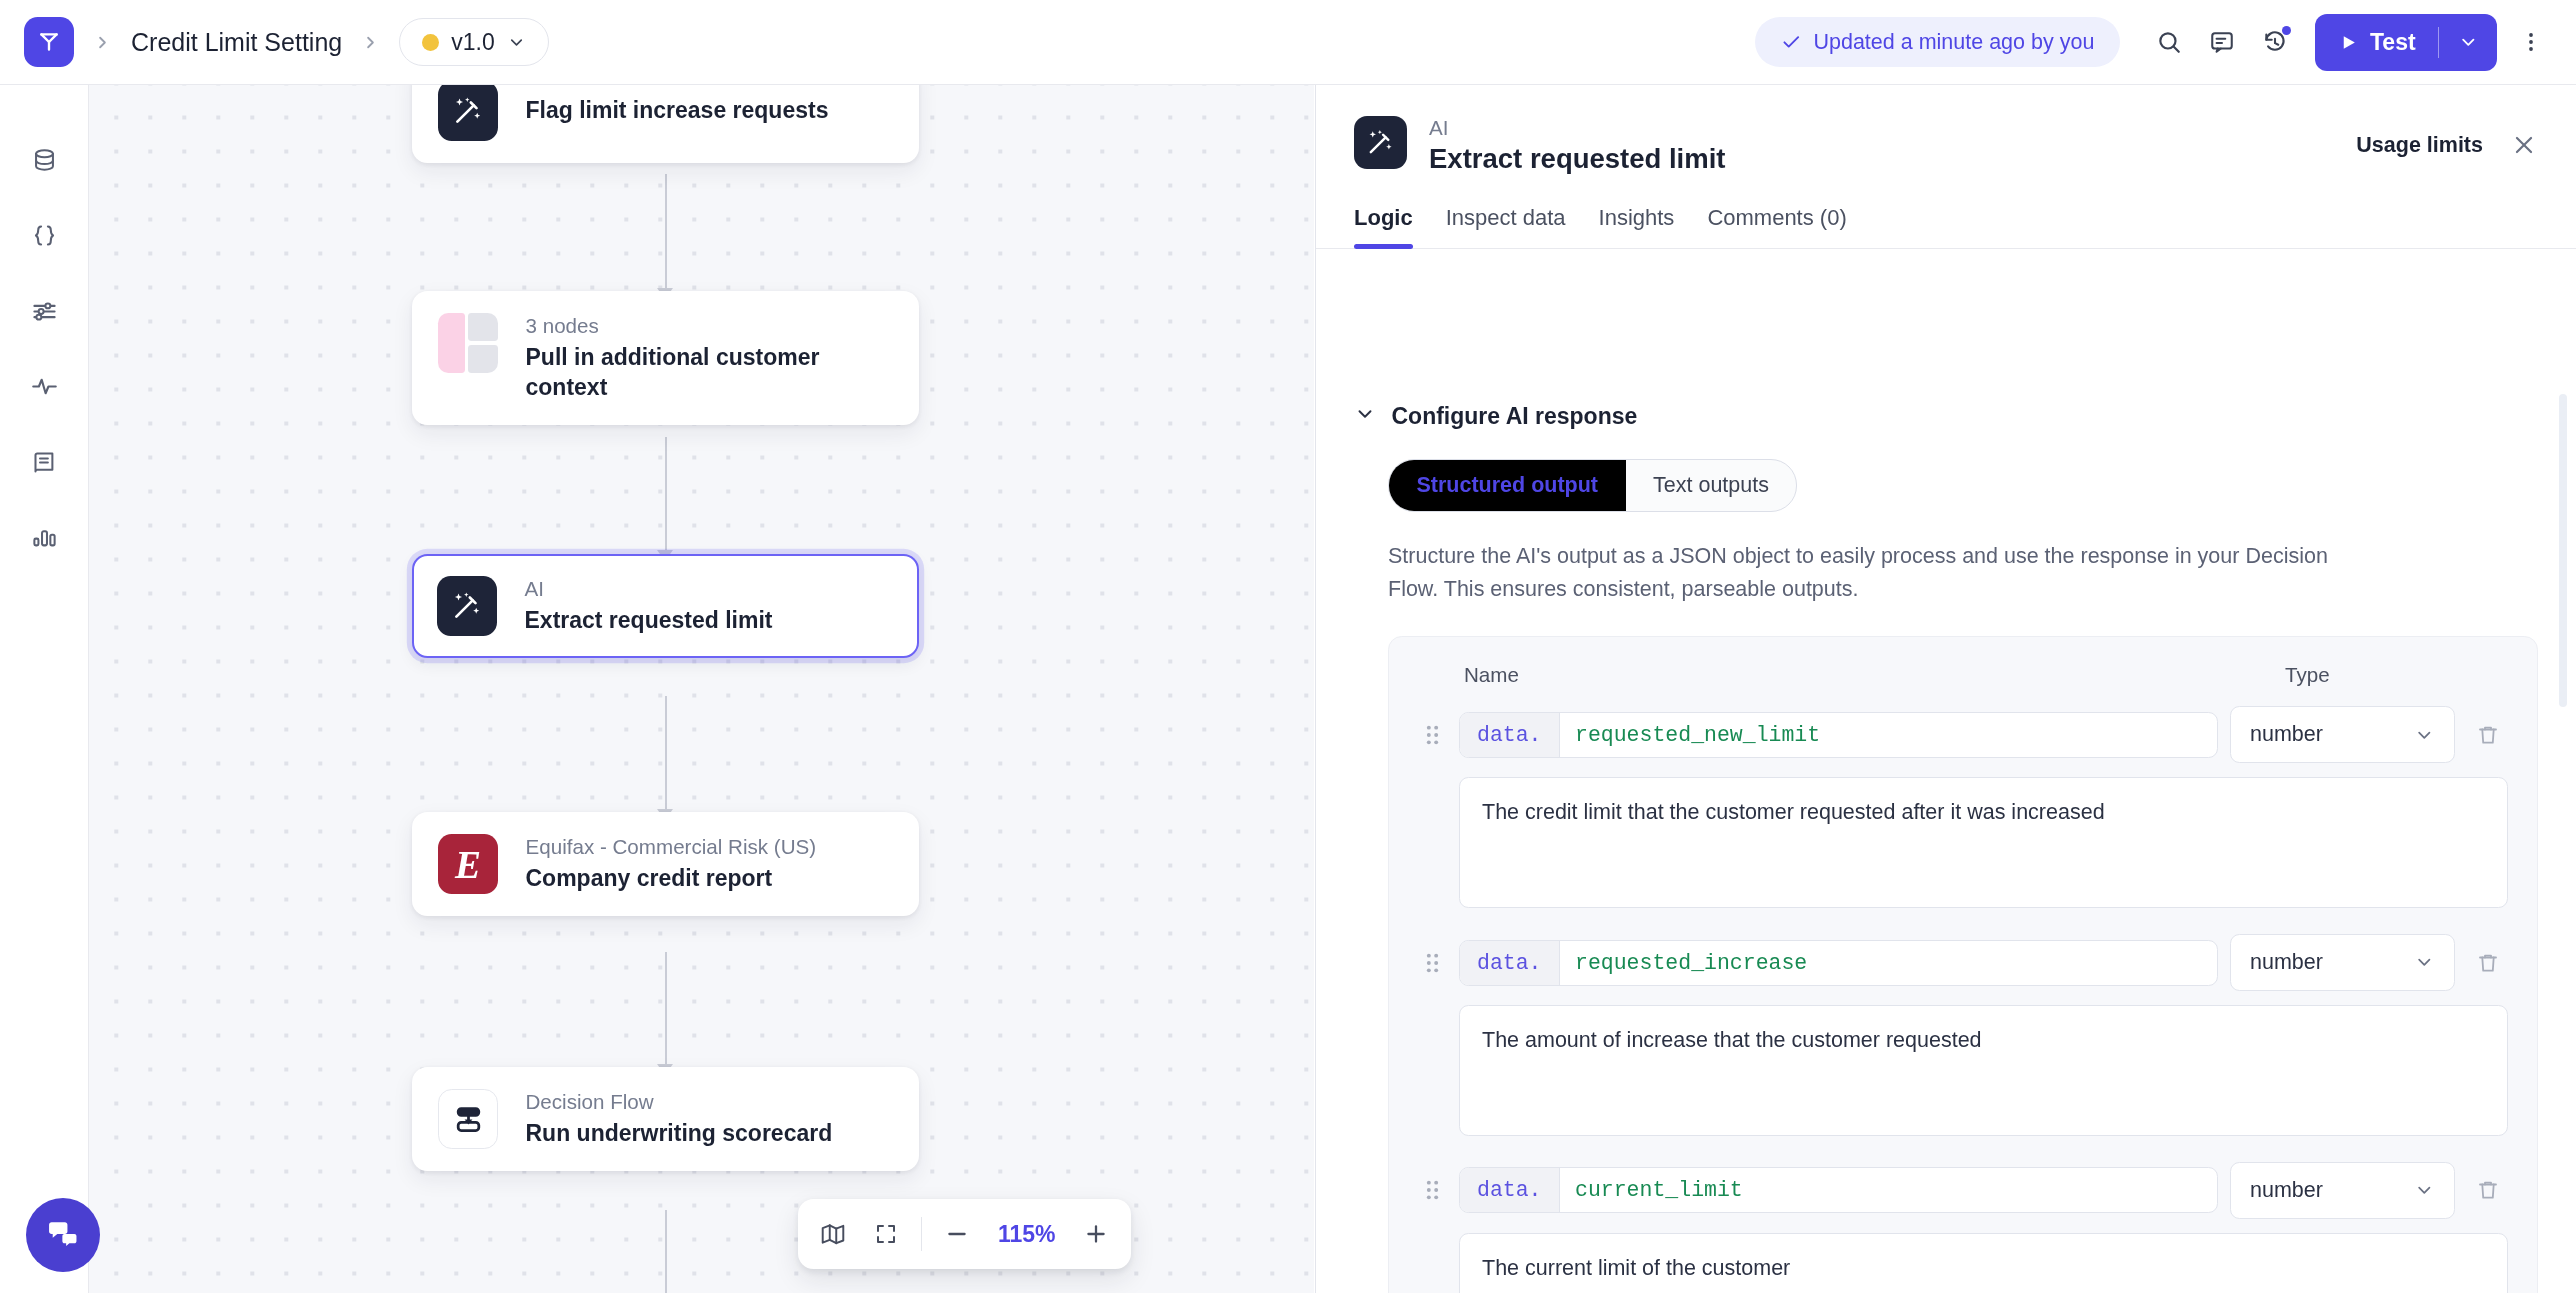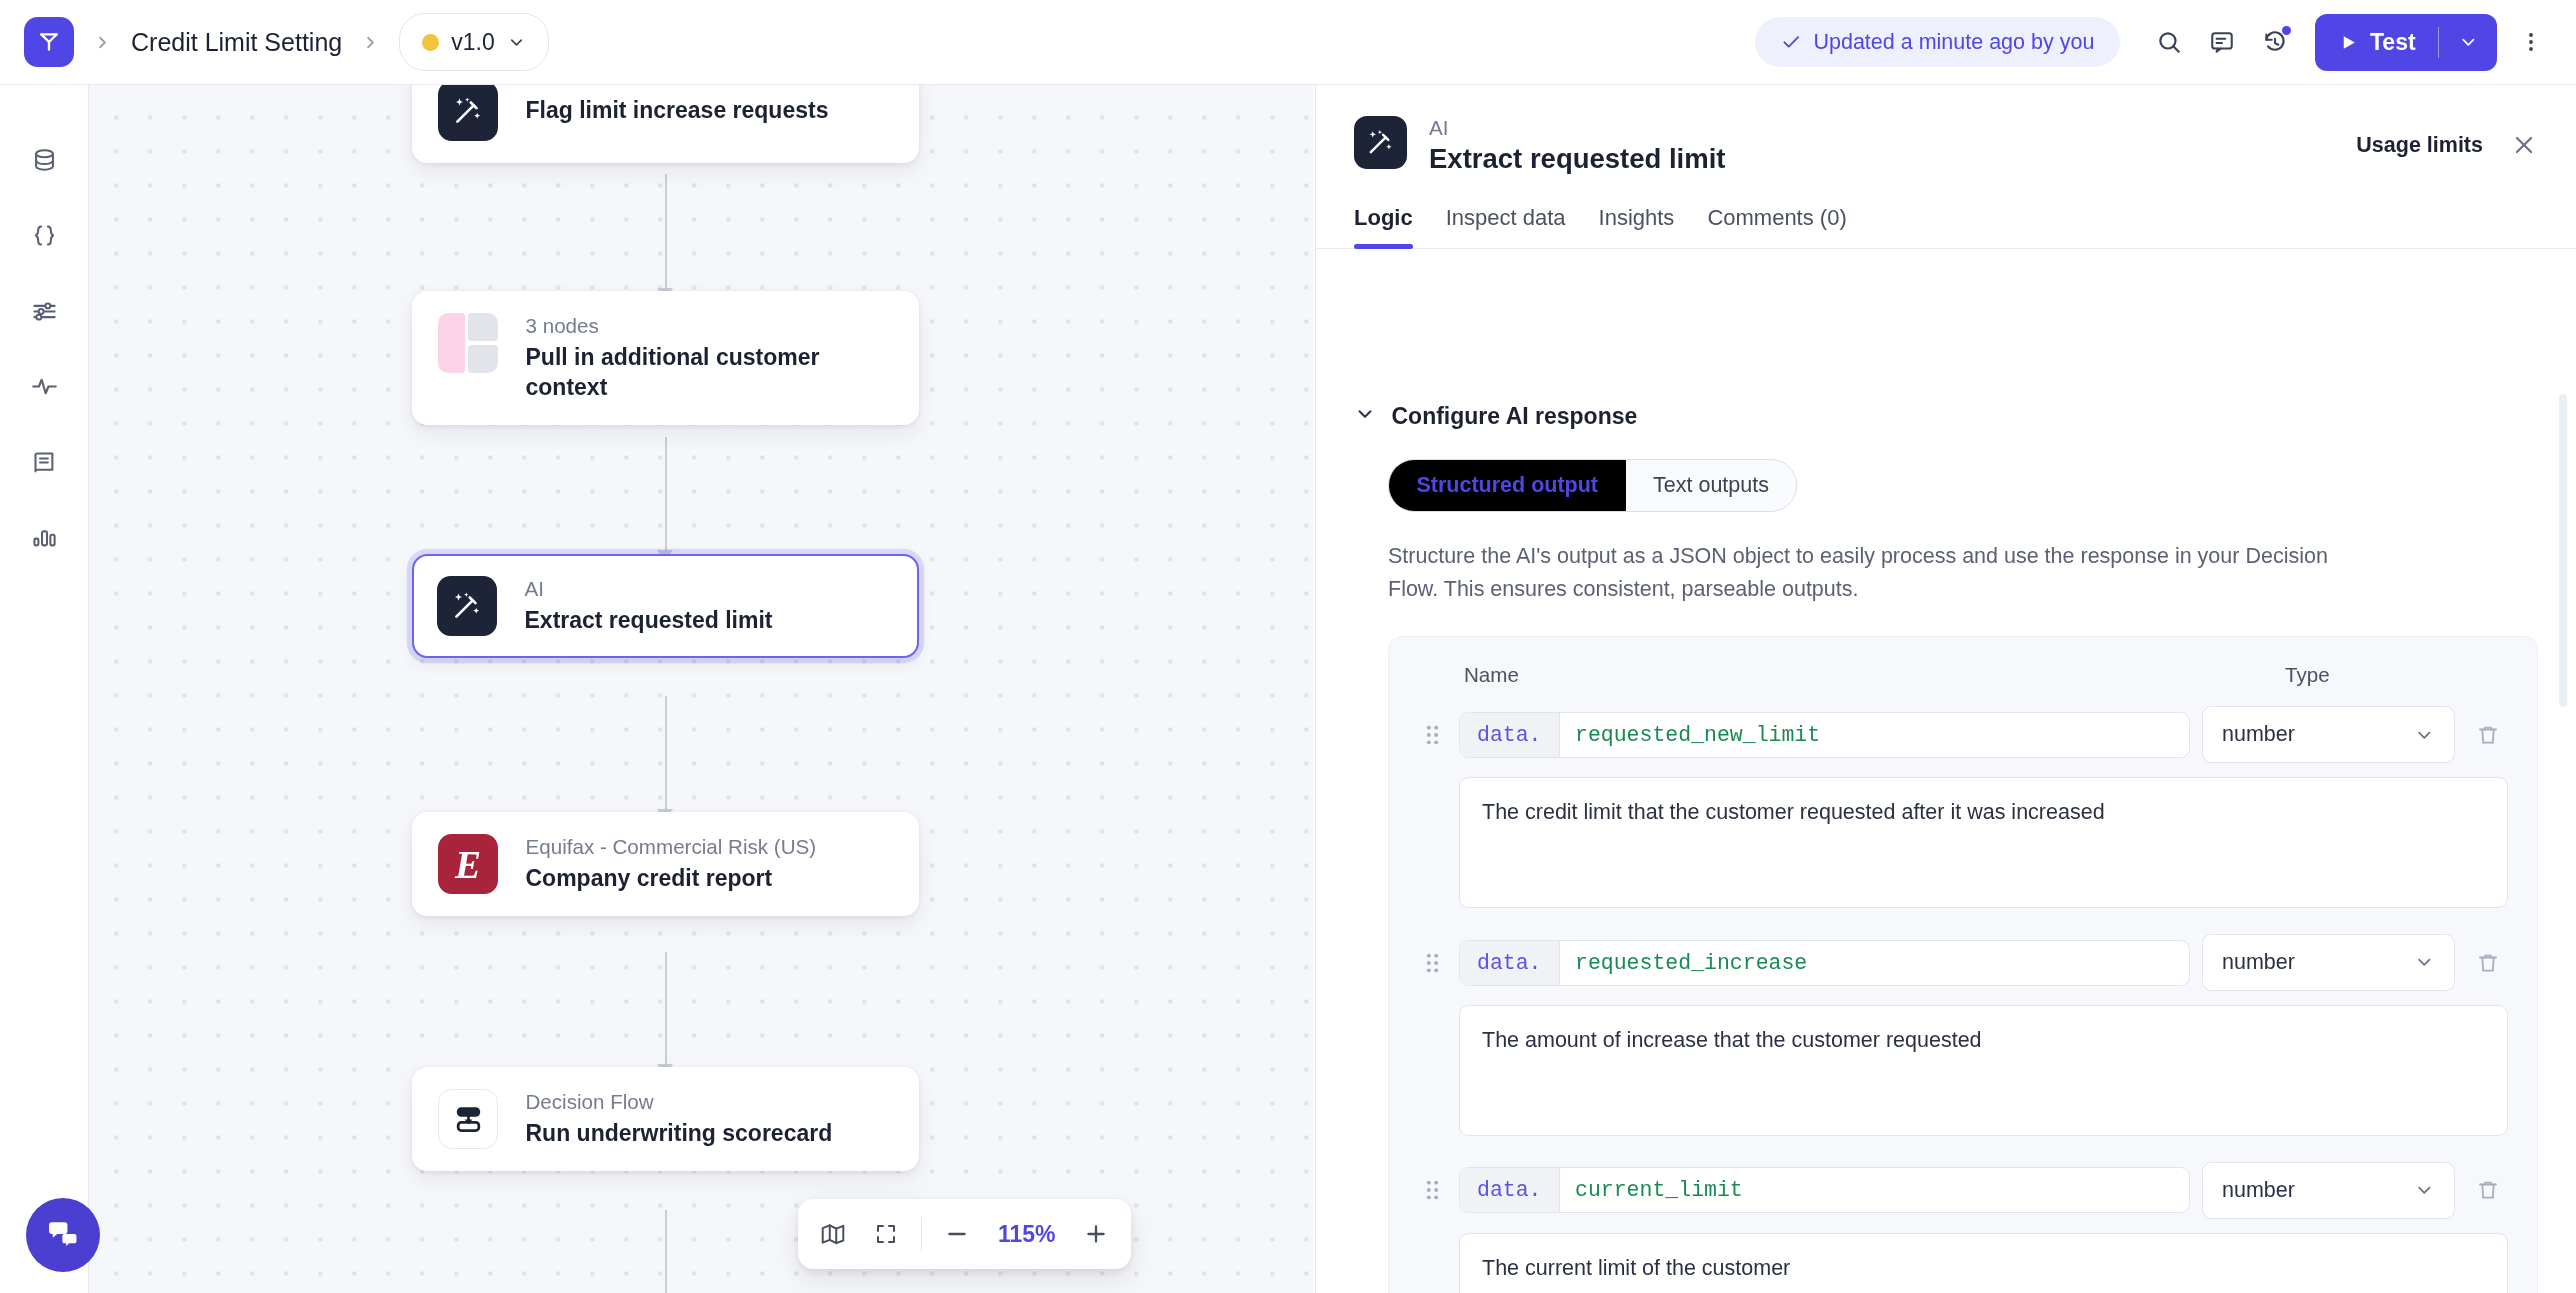--- a/index.html
+++ b/index.html
@@ -20,21 +20,21 @@
     width: 50px; height: 50px; border-radius: 13.7px; background: #4f46e5;
     margin-left: 24px; display: flex; align-items: center; justify-content: center;
     flex: none;
   }
   .chev-sep { color: #9aa0ae; margin: 0 19px; display: flex; align-items: center; }
   .crumb-title {
     font-size: 25px; color: #1c2233; font-weight: 400; white-space: nowrap;
   }
   .ver-pill {
     display: flex; align-items: center; gap: 12px;
-    height: 58px; padding: 15px 22px; border: 0.9px solid #e3e5ec;
+    height: 48px; padding: 15px 22px; border: 0.9px solid #e3e5ec;
     border-radius: 26px; background: #fff; cursor: pointer;
   }
   .ver-dot { width: 17px; height: 17px; border-radius: 50%; background: #f2c33d; flex:none; }
   .ver-label { font-size: 23px; color: #1c2233; }
   .spacer { flex: 1 1 auto; }
 
   .saved-pill {
     display: flex; align-items: center; gap: 12px;
     height: 50px; padding: 0 26px; border-radius: 26px;
     background: #eef0fd; color: #4f46e5; font-size: 21.5px; white-space: nowrap;
@@ -178,21 +178,21 @@
   .frow { display: flex; align-items: center; gap: 12px; }
   .drag { width: 29px; display: flex; align-items: center; justify-content: center;
     cursor: grab; color: #a8adba; flex: none; }
   .name-box { flex: 1 1 auto; display: flex; align-items: stretch; height: 46px;
     border: 0.9px solid #e1e4ec; border-radius: 9.4px; background: #fff; overflow: hidden; }
   .prefix { display: flex; align-items: center; padding: 0 17px; background: #f1f2f6;
     border-right: 0.9px solid #e1e4ec; color: #5b52e0; font-size: 21.5px;
     font-family: "Liberation Mono", monospace; }
   .nm-input { display: flex; align-items: center; padding: 0 15.5px; color: #188a53;
     font-size: 21.5px; font-family: "Liberation Mono", monospace; flex: 1 1 auto; }
-  .type-sel { width: 253px; height: 57px; border: 0.9px solid #e1e4ec; border-radius: 9.4px;
+  .type-sel { width: 225px; height: 57px; border: 0.9px solid #e1e4ec; border-radius: 9.4px;
     background: #fff; display: flex; align-items: center; padding: 13px 19px;
     font-size: 21.5px; color: #2b3143; cursor: pointer; flex: none; }
   .type-sel .tcar { margin-left: auto; color: #6a7183; display: flex; }
   .trash { width: 41px; display: flex; align-items: center; justify-content: center;
     cursor: pointer; color: #a8adba; flex: none; }
   .desc-box { margin: 13.7px 0 0 41px; height: 131px; border: 0.9px solid #e1e4ec;
     border-radius: 9.4px; background: #fff; padding: 19px 22px; font-size: 21.5px;
     color: #2b3143; line-height: 1.45; }
   .frow-wrap + .frow-wrap { margin-top: 26px; }
 

